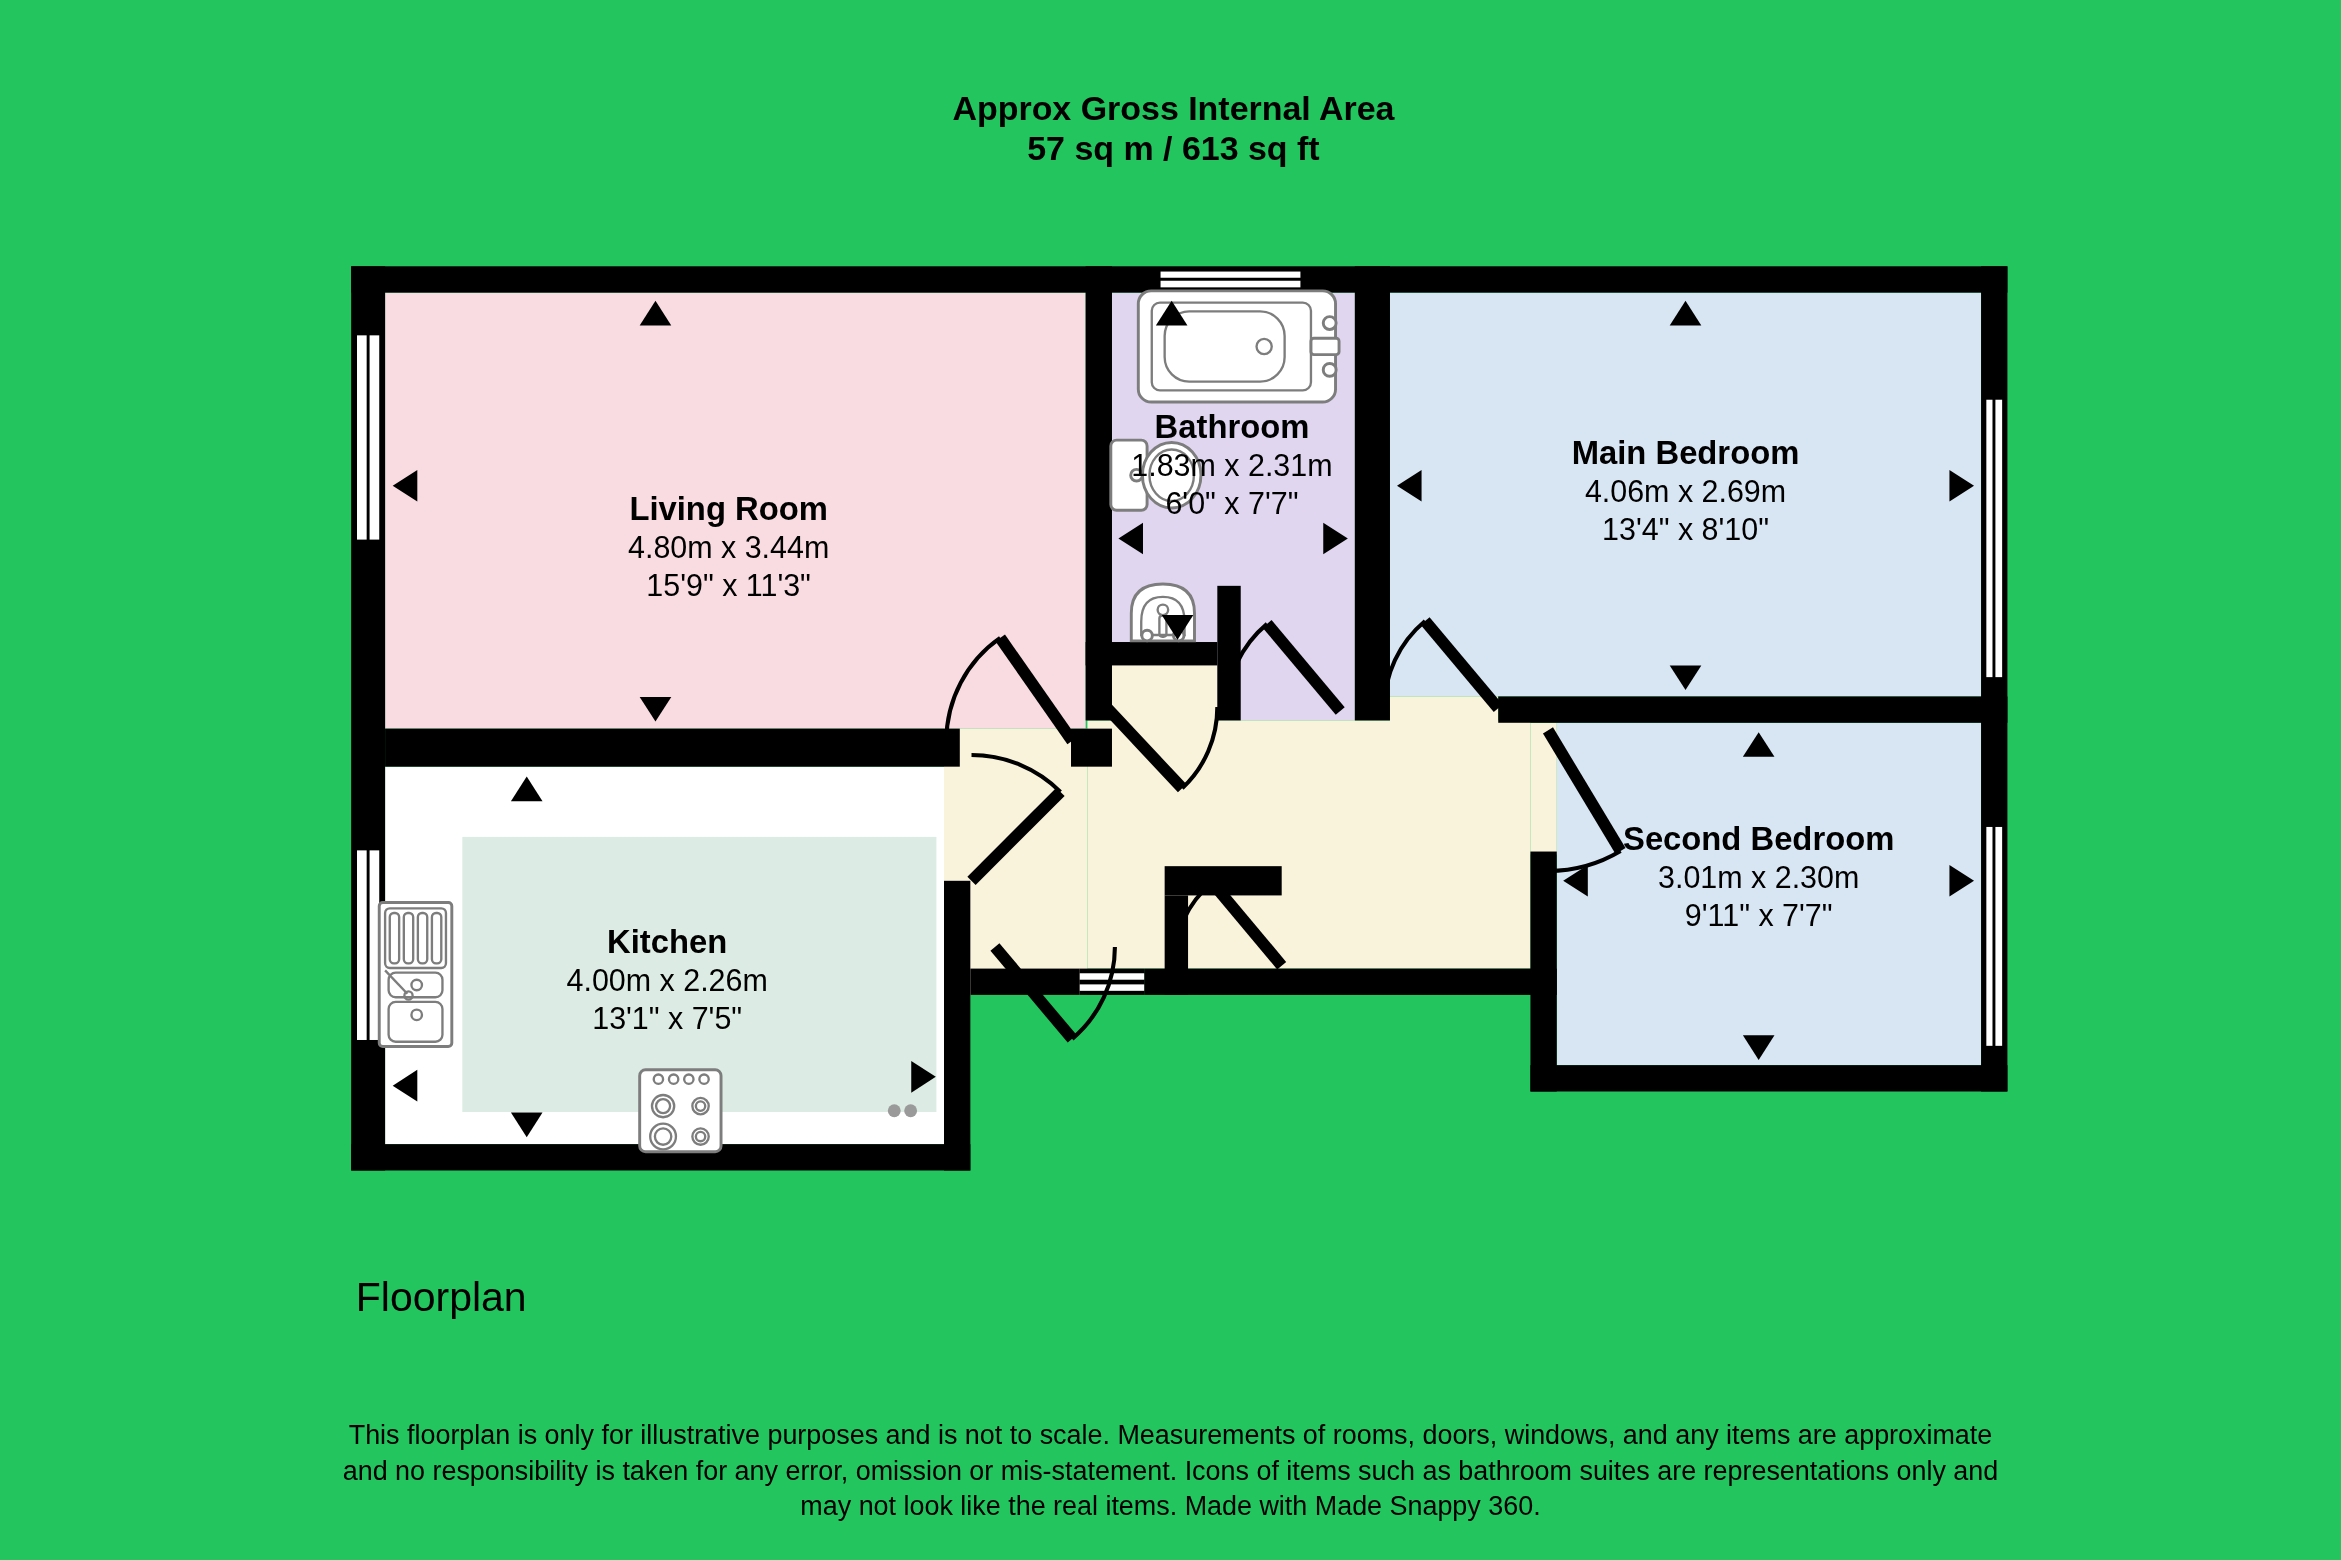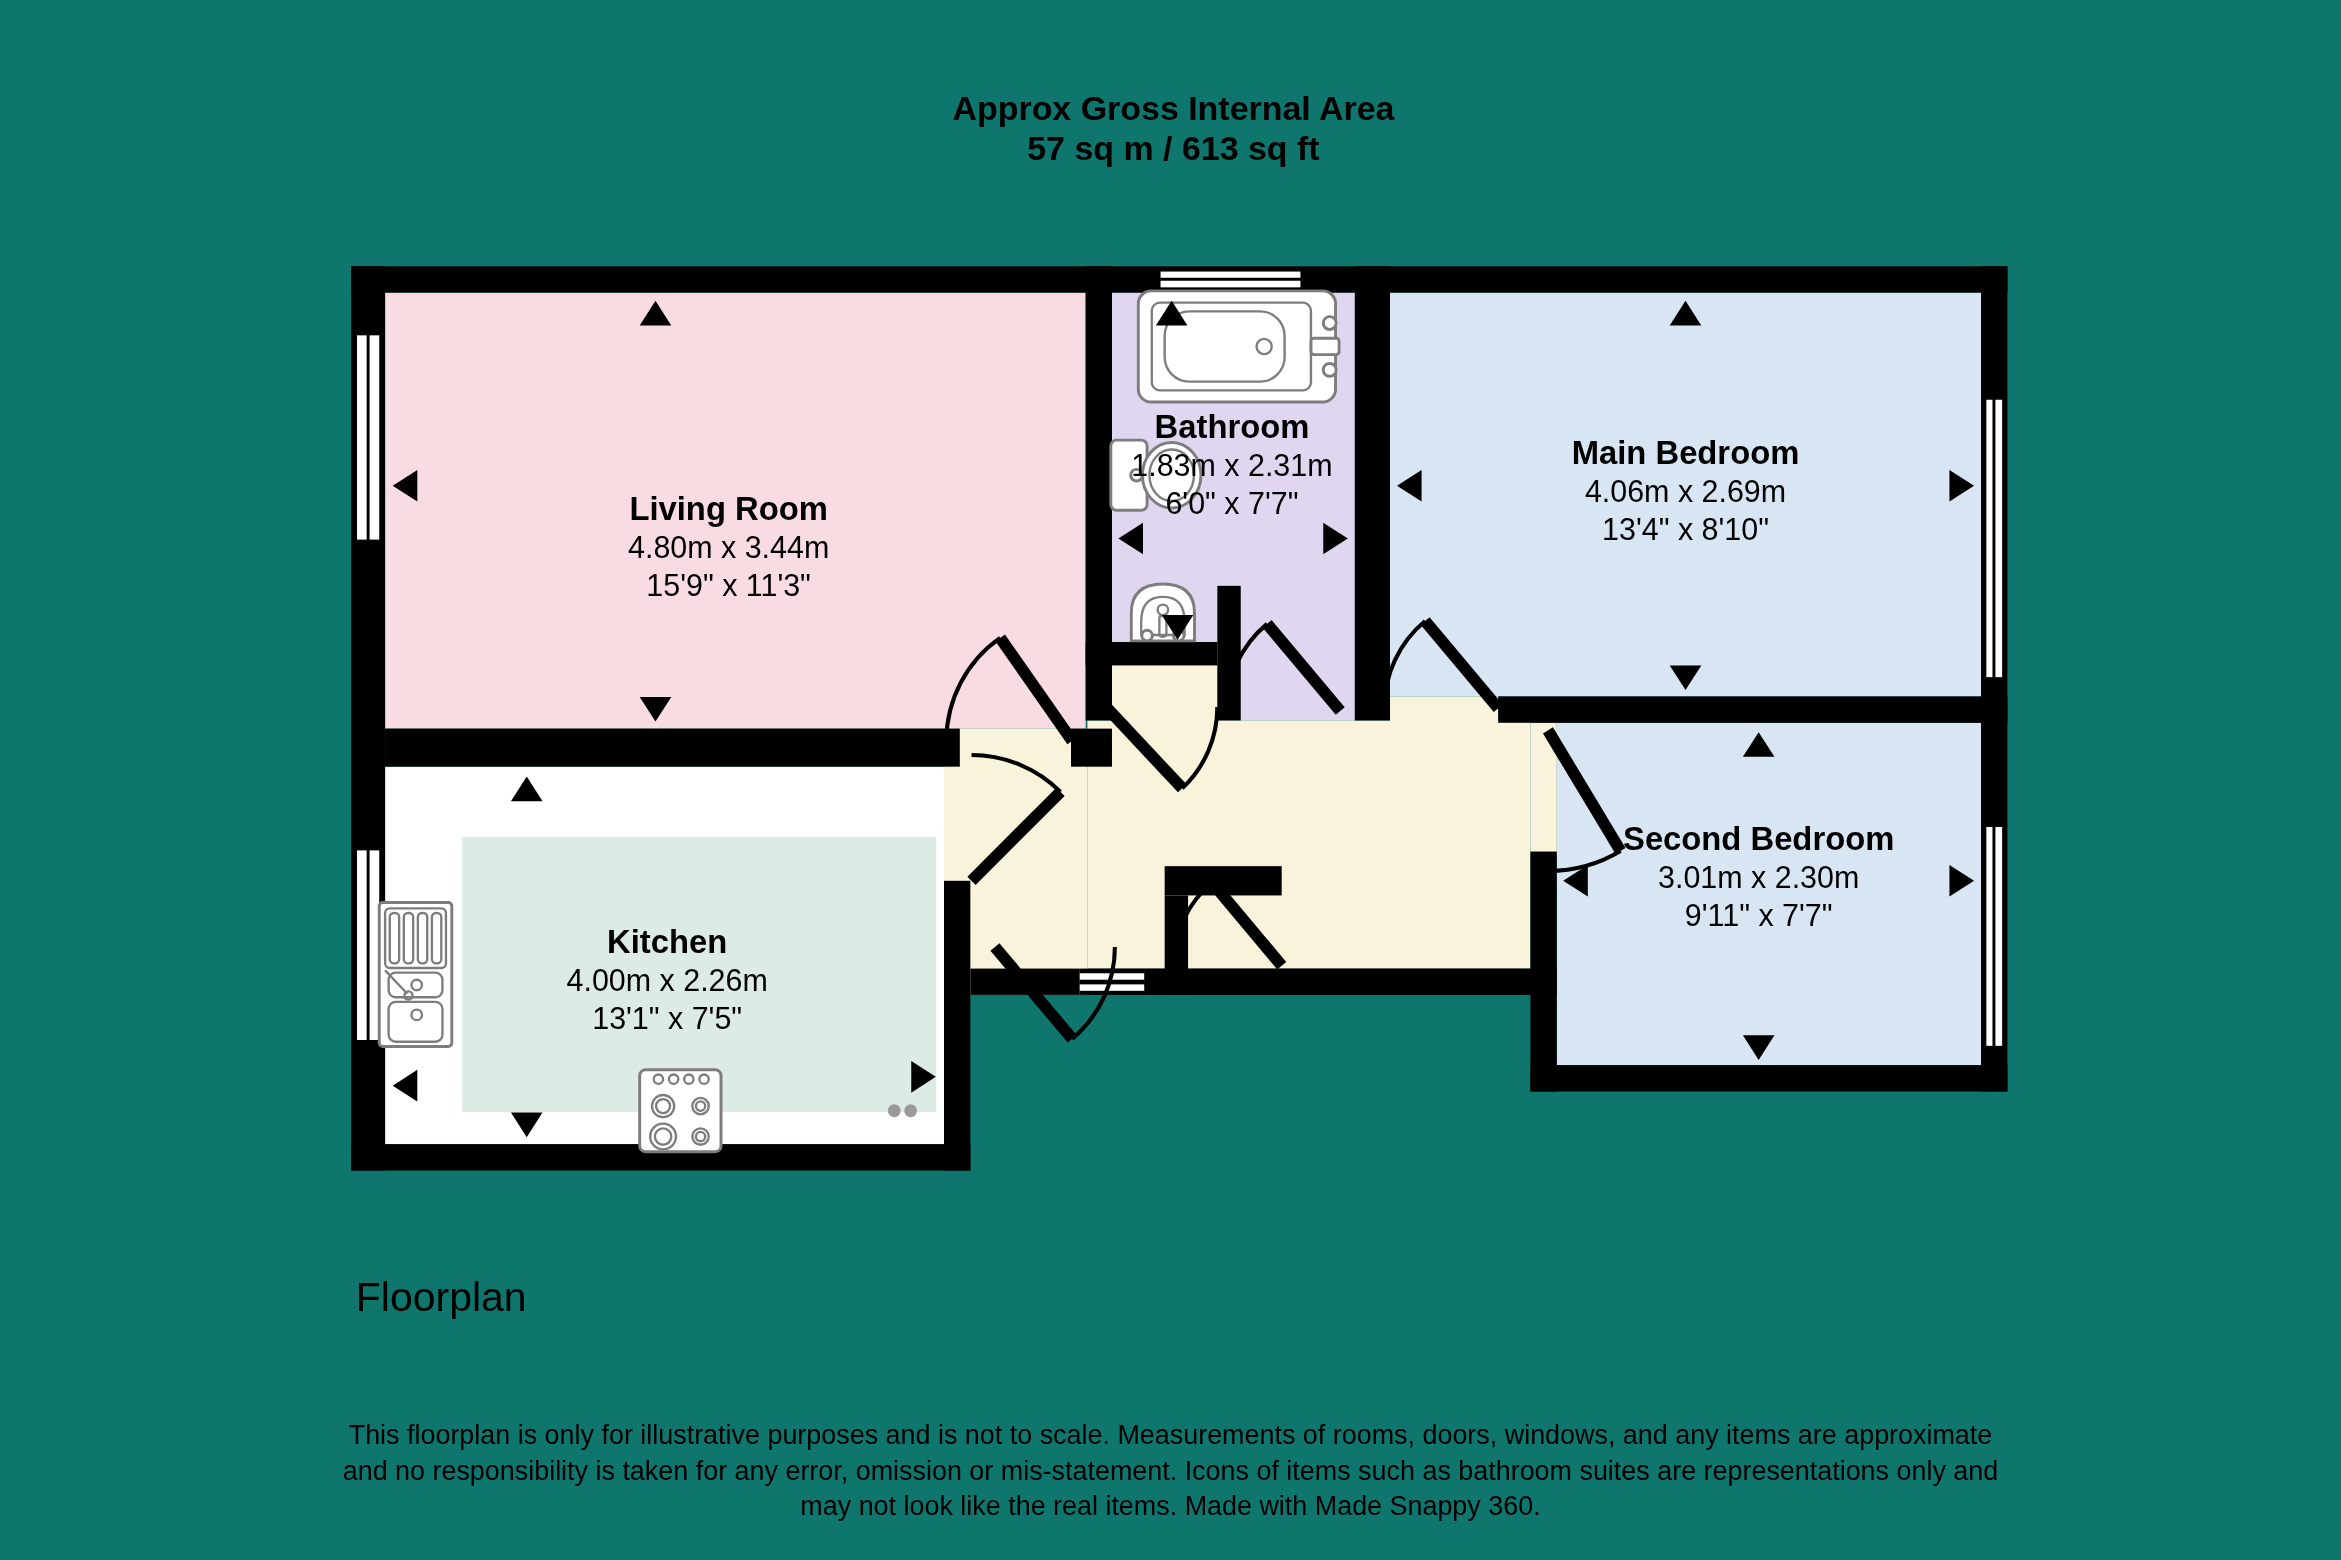--- a/index.html
+++ b/index.html
@@ -1,16 +1,16 @@
 <!DOCTYPE html>
 <html style="font-size:9.4px"><head>
 <meta charset="utf-8">
 <style>
   html,body{margin:0;padding:0;background:#ffffff;}
-  .stage{width:100%;max-width:2342px;margin:0 auto;background:#0f766e;}
+  .stage{width:100%;max-width:2342px;margin:0 auto;background:#22c55e;}
   svg{display:block;width:100%;height:auto;}
   text{font-family:"Liberation Sans", sans-serif;fill:#000;}
   .title-line{font-size:58px;font-weight:bold;text-anchor:middle;}
   .room-name{font-size:56px;font-weight:bold;text-anchor:middle;}
   .room-dim{font-size:52px;text-anchor:middle;}
   .floorplan-label{font-size:70px;text-anchor:start;}
   .disclaimer{font-size:46px;text-anchor:middle;}
   .wall{fill:#000;stroke:none;}
   .win{fill:#fff;stroke:#000;stroke-width:6;}
   .winline{stroke:#000;stroke-width:5;}

